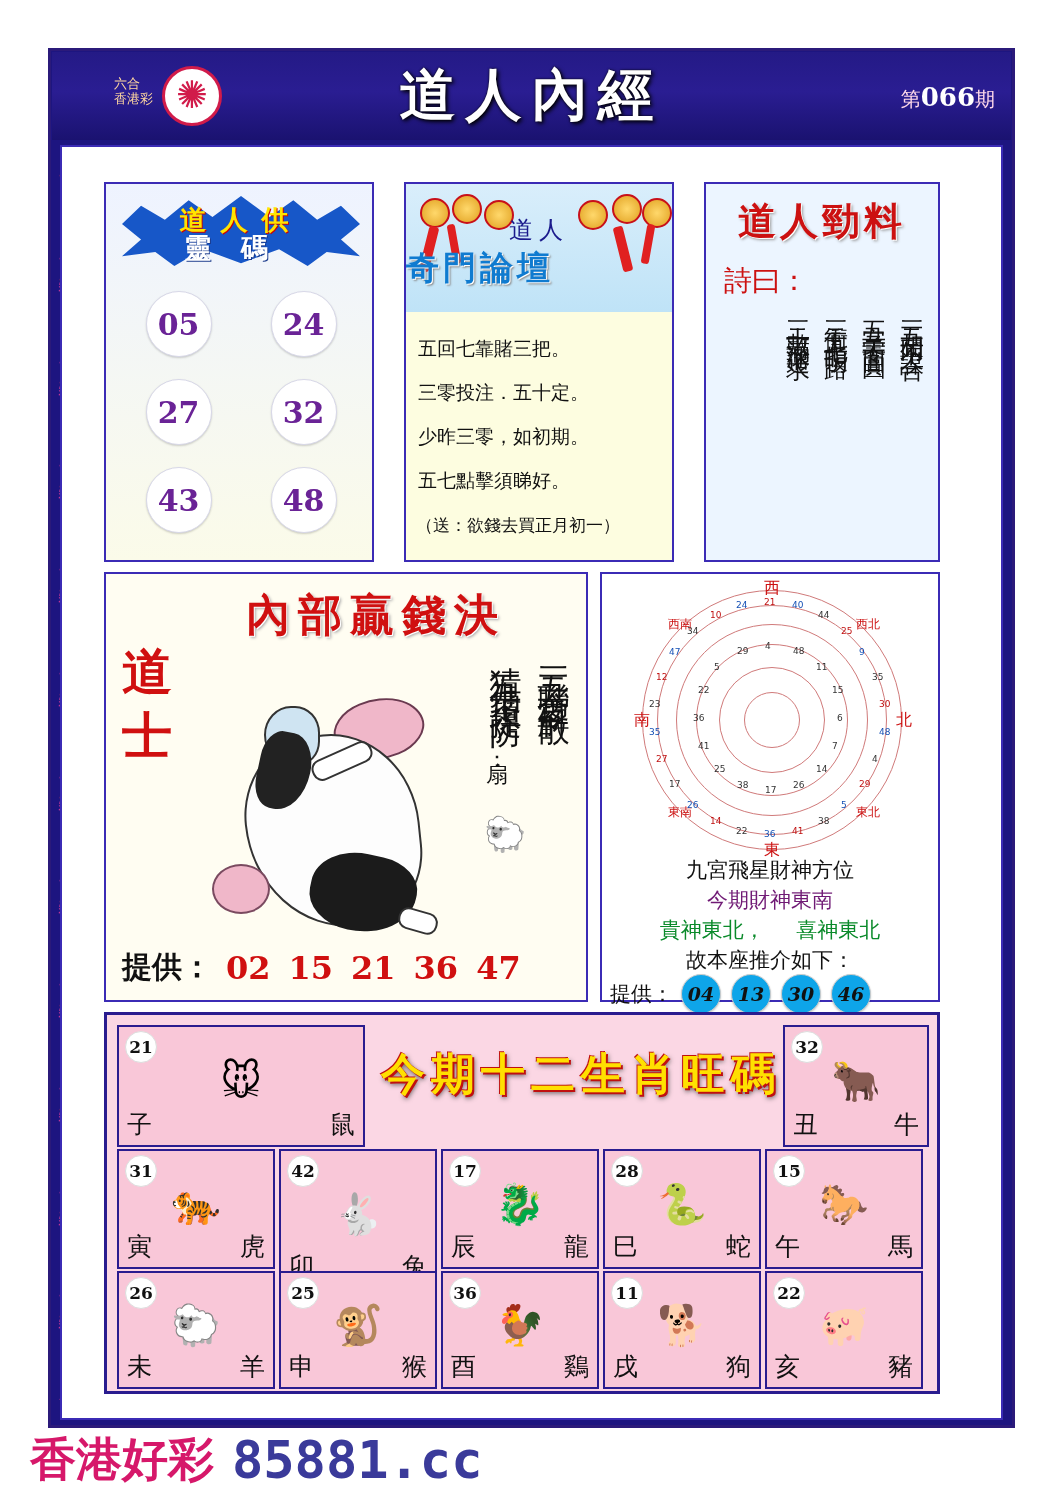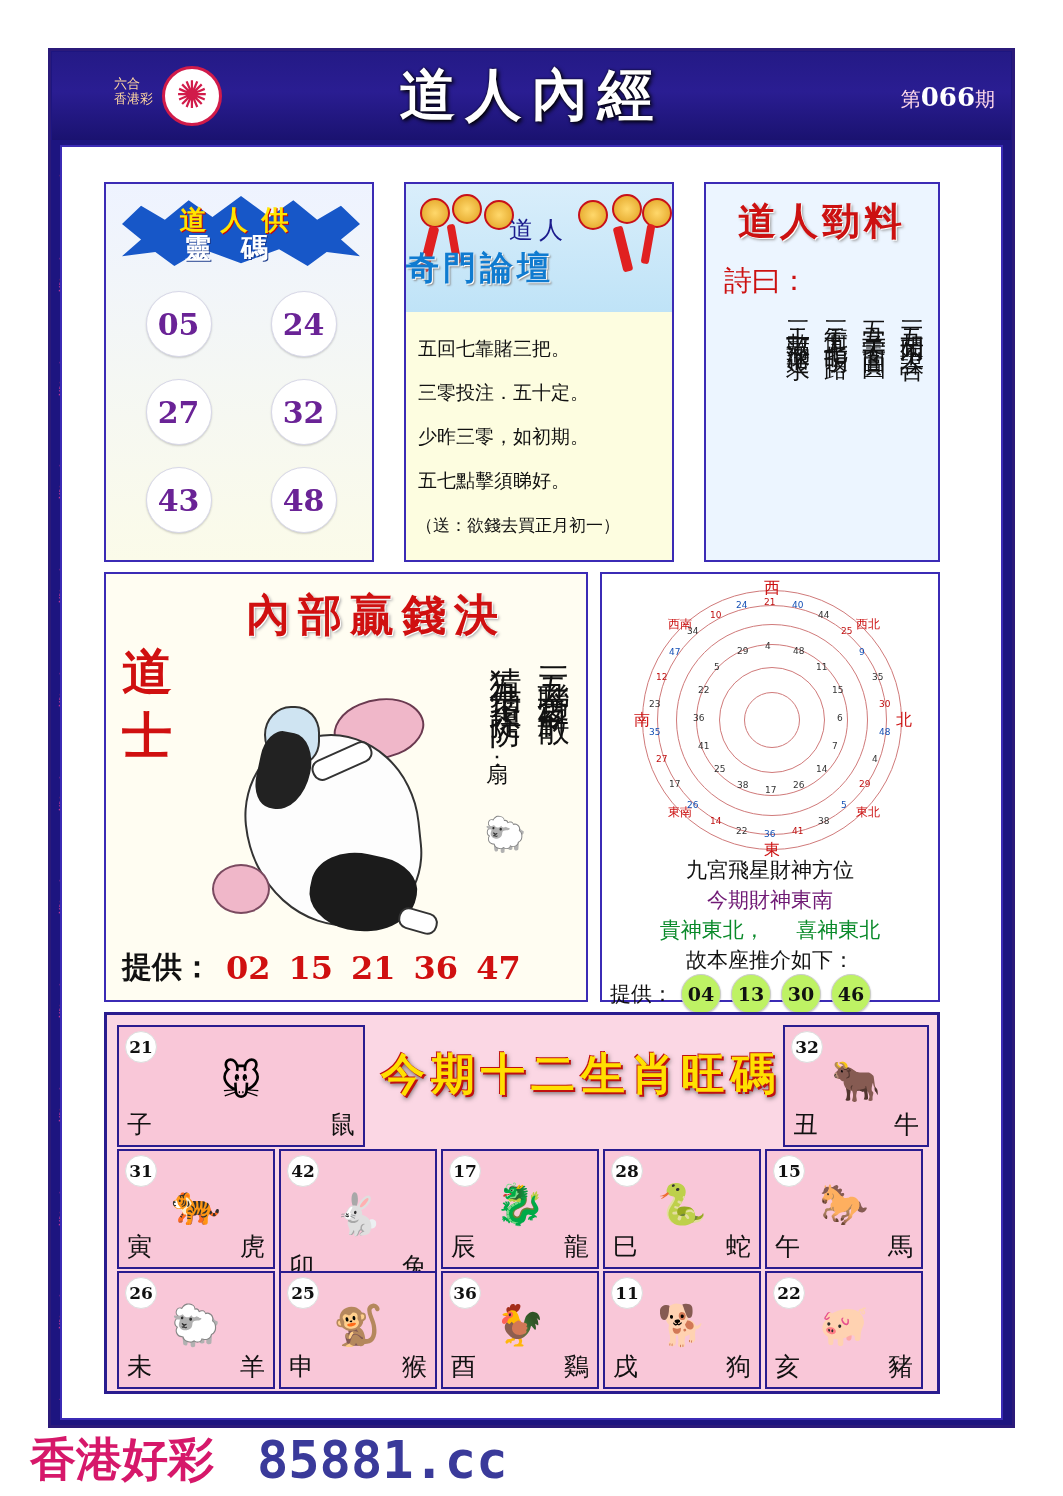--- a/index.html
+++ b/index.html
@@ -154,23 +154,23 @@
   .compass-cap{position:absolute;left:0;top:282px;width:336px;text-align:center;
       font-family:"DejaVu Serif",serif;font-size:21px;color:#111;}
   .compass-l2{position:absolute;left:0;top:312px;width:336px;text-align:center;
       font-family:"DejaVu Serif",serif;font-size:21px;color:#701a75;}
   .compass-l3{position:absolute;left:0;top:342px;width:336px;text-align:center;
       font-family:"DejaVu Serif",serif;font-size:21px;color:#0a8a2a;}
   .compass-l4{position:absolute;left:0;top:372px;width:336px;text-align:center;
       font-family:"DejaVu Serif",serif;font-size:21px;color:#111;}
   .compass-prov{position:absolute;left:8px;top:400px;width:330px;display:flex;
       align-items:center;gap:8px;font-family:"DejaVu Serif",serif;font-size:21px;color:#111;}
-  .mini-ball{width:38px;height:38px;border-radius:50%;background:#bef264;border:1px solid #ccc;
+  .mini-ball{width:38px;height:38px;border-radius:50%;background:#0ea5e9;border:1px solid #ccc;
       box-shadow:0 1px 2px rgba(0,0,0,.2);display:flex;align-items:center;justify-content:center;
-      font-family:"DejaVu Serif",serif;font-weight:bold;font-size:19px;color:#111;}
+      font-family:"DejaVu Serif",serif;font-weight:bold;font-size:19px;color:#111;font-style:italic;}
 
   
   .b-zodiac{left:104px;top:1012px;width:836px;height:382px;
       background:#fbd7e4;border:3px solid #2a1c8f;}
   .z-title{position:absolute;left:264px;top:16px;width:420px;height:86px;
       display:flex;align-items:center;justify-content:center;
       font-family:"DejaVu Serif",serif;font-weight:bold;font-size:44px;color:#ffe000;
       letter-spacing:6px;text-shadow:2px 2px 0 #c01010,-1px -1px 0 #c01010,2px 3px 5px #555;}
   .z-cell{position:absolute;background:#f9c7d8;border:2px solid #2a1c8f;box-sizing:border-box;}
   .z-num{position:absolute;left:6px;top:4px;width:30px;height:30px;border-radius:50%;
@@ -180,21 +180,21 @@
       font-size:25px;color:#111;}
   .z-animal{position:absolute;right:8px;bottom:4px;font-family:"DejaVu Serif",serif;
       font-size:25px;color:#111;}
   .z-icon{position:absolute;left:50%;top:46%;transform:translate(-50%,-50%);font-size:40px;}
 
   
   .footer{position:absolute;left:30px;top:1430px;width:1000px;height:60px;
       display:flex;align-items:center;gap:18px;}
   .f-cn{font-family:"DejaVu Serif",serif;font-weight:bold;font-size:46px;color:#d6186a;}
   .f-url{font-family:"DejaVu Sans Mono","Liberation Mono",monospace;font-weight:bold;
-      font-size:52px;color:#3a3a9a;margin-left:25px;}
+      font-size:52px;color:#3a3a9a;}
 </style>
 </head>
 <body>
 
 <div class="page">
 
   <div class="outer-frame"></div>
 
   <div class="header">
     <div class="logo">

